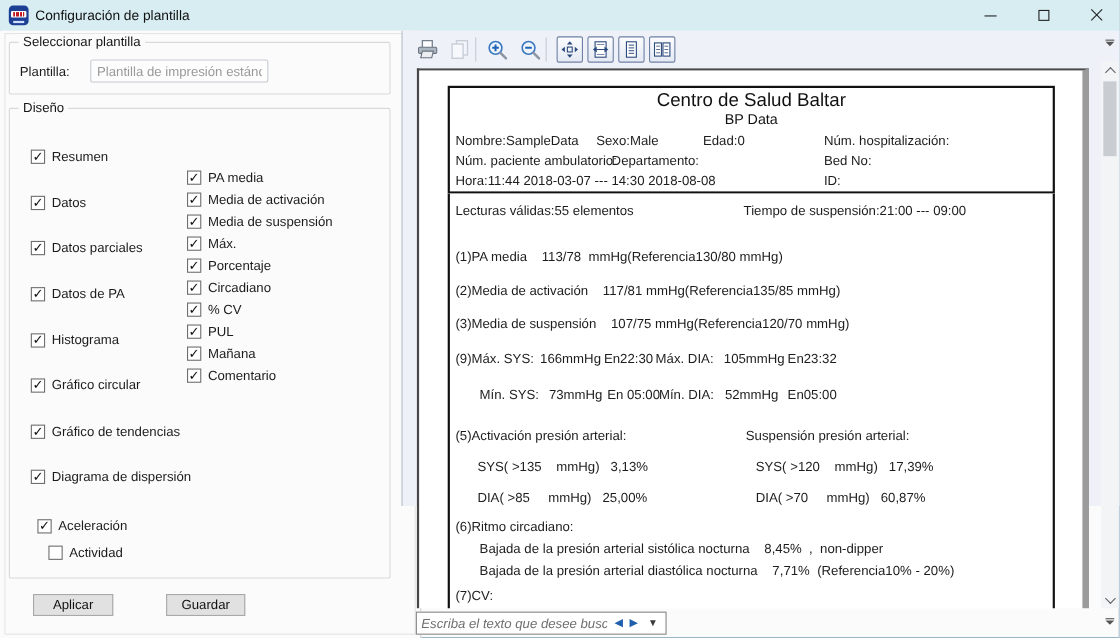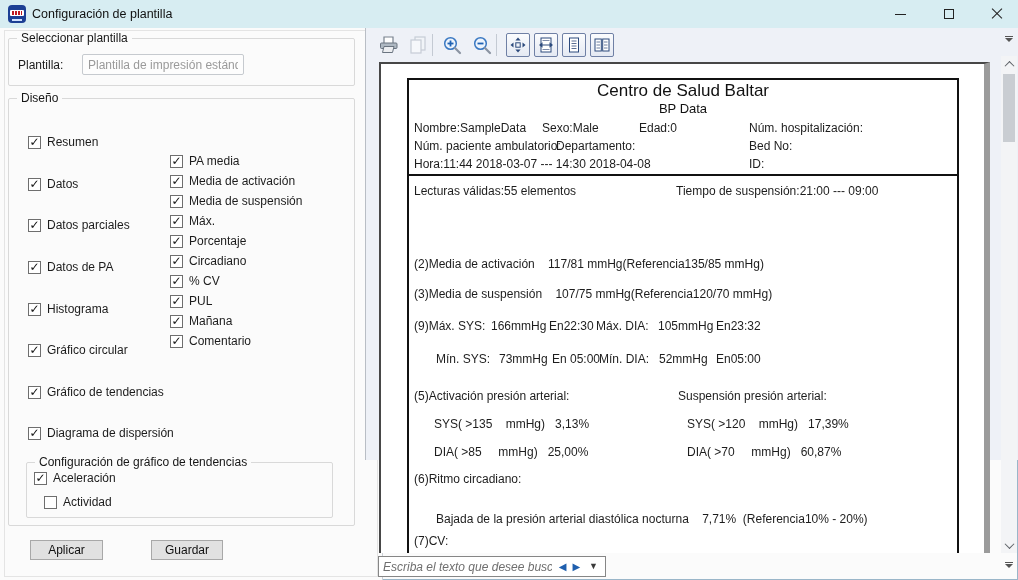--- a/index.html
+++ b/index.html
@@ -182,23 +182,20 @@
     </div>
     <div class="cb" style="left:170px;top:286px">
       <span class="box">✓</span>
       <span>Mañana</span>
     </div>
     <div class="cb" style="left:170px;top:306px">
       <span class="box">✓</span>
       <span>Comentario</span>
     </div>
 
-    <div class="grp" style="left:26px;top:434px;width:307px;height:56px">
-      <span class="legend">Configuración de gráfico de tendencias</span>
-    </div>
     <div class="cb" style="left:34px;top:443px">
       <span class="box">✓</span>
       <span>Aceleración</span>
     </div>
     <div class="cb" style="left:44px;top:467px">
       <span class="box"></span>
       <span>Actividad</span>
     </div>
 
     <div class="btn" style="left:30px;top:512px;width:73px;height:20px">Aplicar</div>
@@ -286,28 +283,29 @@
         <div class="hdr-box">
           <div class="prev-title" style="top:1px">Centro de Salud Baltar</div>
           <div class="prev-sub" style="top:21px">BP Data</div>
           <span class="prev" style="left:5px;top:41px">Nombre:SampleData</span>
           <span class="prev" style="left:133px;top:41px">Sexo:Male</span>
           <span class="prev" style="left:230px;top:41px">Edad:0</span>
           <span class="prev" style="left:340px;top:41px">Núm. hospitalización:</span>
           <span class="prev" style="left:5px;top:59px">Núm. paciente ambulatorio:</span>
           <span class="prev" style="left:147px;top:59px">Departamento:</span>
           <span class="prev" style="left:340px;top:59px">Bed No:</span>
-          <span class="prev" style="left:5px;top:77px">Hora:11:44 2018-03-07 --- 14:30 2018-04-08</span>
+          <span class="prev" style="left:5px;top:77px">Hora:11:44 2018-03-07 --- 14:30 2018-08-08</span>
           <span class="prev" style="left:340px;top:77px">ID:</span>
         </div>
 
         <div class="body-box">
           <span class="prev" style="left:5px;top:8px">Lecturas válidas:55 elementos</span>
           <span class="prev" style="left:267px;top:8px">Tiempo de suspensión:21:00 --- 09:00</span>
 
+          <span class="prev" style="left:5px;top:50px">(1)PA media    113/78  mmHg(Referencia130/80 mmHg)</span>
           <span class="prev" style="left:5px;top:81px">(2)Media de activación    117/81 mmHg(Referencia135/85 mmHg)</span>
           <span class="prev" style="left:5px;top:111px">(3)Media de suspensión    107/75 mmHg(Referencia120/70 mmHg)</span>
 
           <span class="prev" style="left:5px;top:143px">(9)Máx. SYS:</span>
           <span class="prev" style="left:82px;top:143px">166mmHg</span>
           <span class="prev" style="left:140px;top:143px">En22:30</span>
           <span class="prev" style="left:187px;top:143px">Máx. DIA:</span>
           <span class="prev" style="left:249px;top:143px">105mmHg</span>
           <span class="prev" style="left:307px;top:143px">En23:32</span>
 
@@ -319,20 +317,21 @@
           <span class="prev" style="left:307px;top:176px">En05:00</span>
 
           <span class="prev" style="left:5px;top:213px">(5)Activación presión arterial:</span>
           <span class="prev" style="left:269px;top:213px">Suspensión presión arterial:</span>
           <span class="prev" style="left:25px;top:241px">SYS( &gt;135    mmHg)   3,13%</span>
           <span class="prev" style="left:278px;top:241px">SYS( &gt;120    mmHg)   17,39%</span>
           <span class="prev" style="left:25px;top:269px">DIA( &gt;85     mmHg)   25,00%</span>
           <span class="prev" style="left:278px;top:269px">DIA( &gt;70     mmHg)   60,87%</span>
 
           <span class="prev" style="left:5px;top:296px">(6)Ritmo circadiano:</span>
+          <span class="prev" style="left:27px;top:316px">Bajada de la presión arterial sistólica nocturna    8,45%  ,  non-dipper</span>
           <span class="prev" style="left:27px;top:336px">Bajada de la presión arterial diastólica nocturna    7,71%  (Referencia10% - 20%)</span>
           <span class="prev" style="left:5px;top:358px">(7)CV:</span>
         </div>
       </div>
     </div>
 
     <div class="search">
       <input placeholder="Escriba el texto que desee buscar..." style="">
       <span class="s-arrow">◀</span>
       <span class="s-arrow">▶</span>

